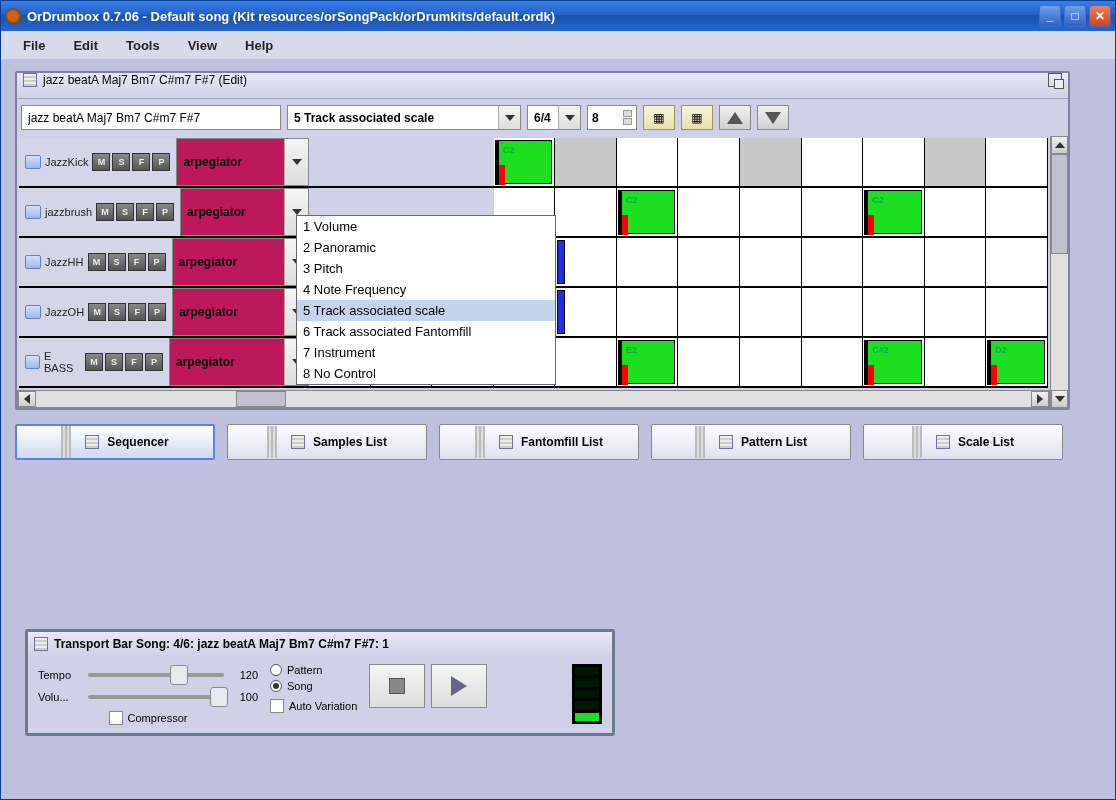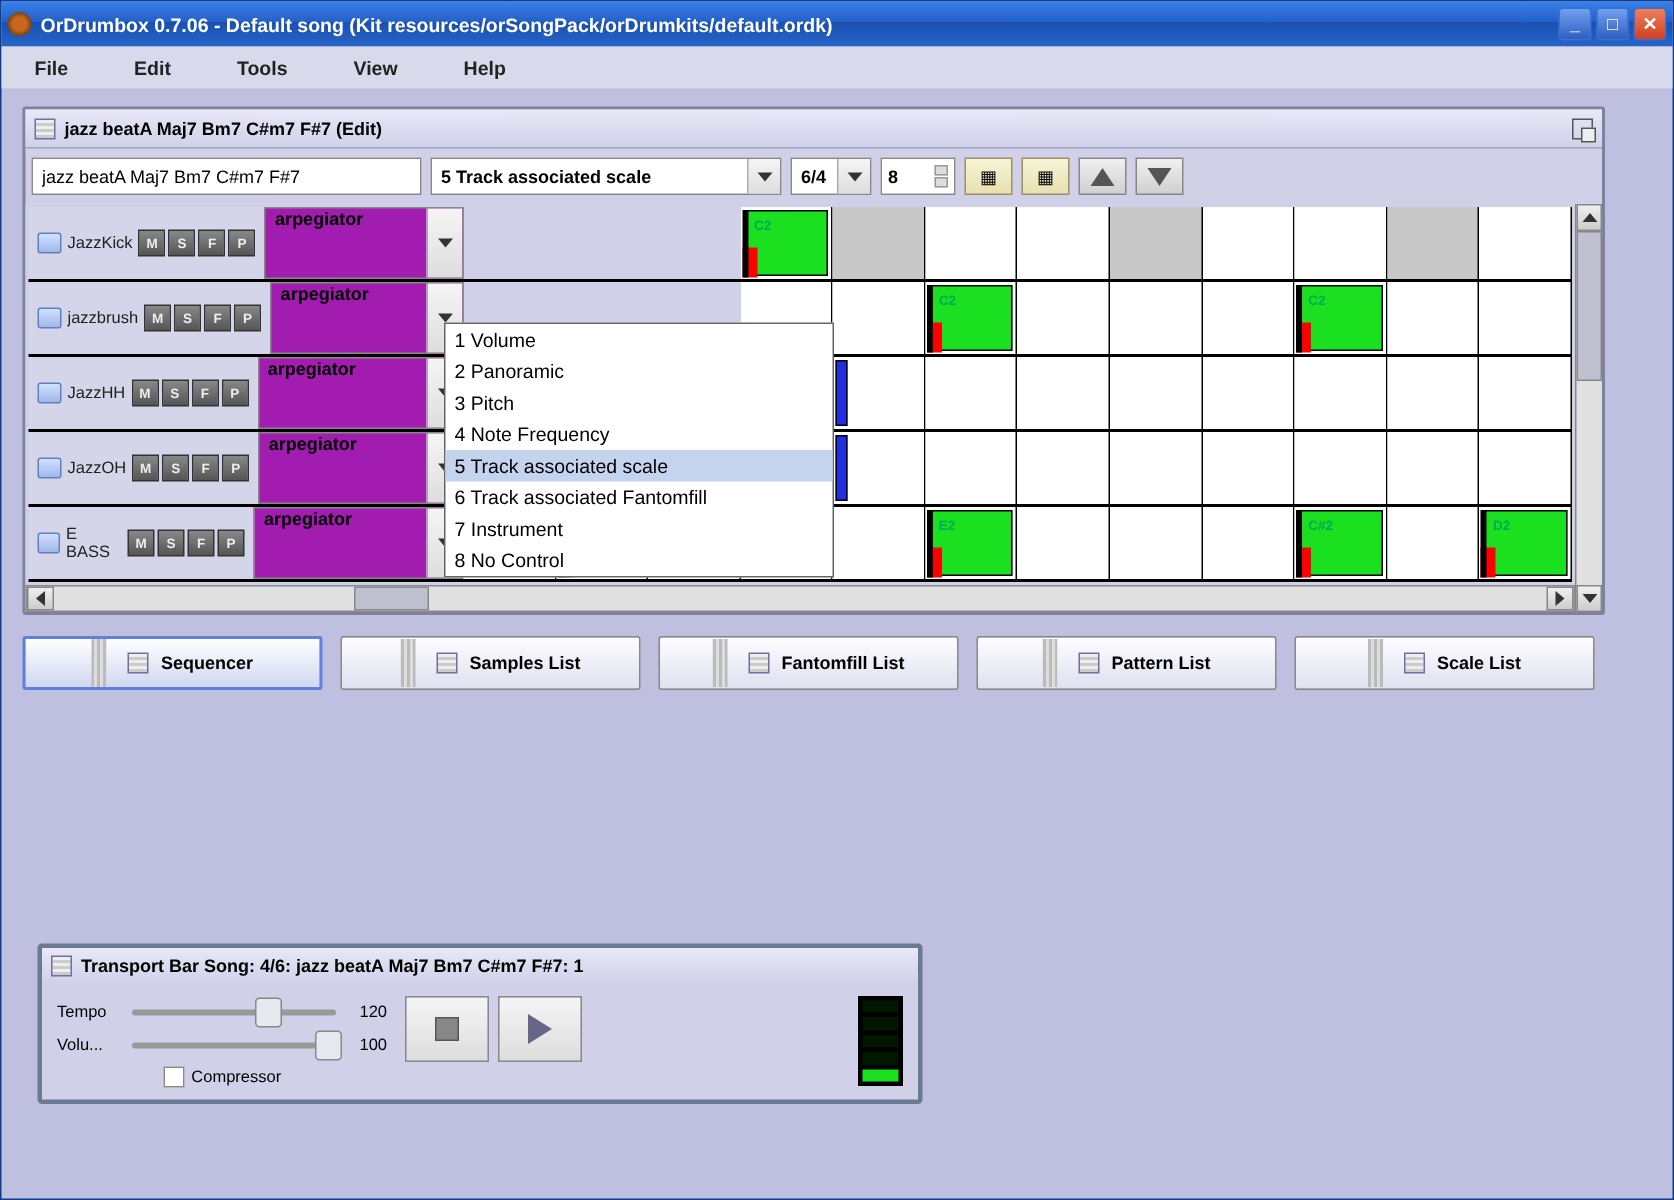--- a/index.html
+++ b/index.html
@@ -45,21 +45,21 @@
   color: white;
 }
 .winbtn.min, .winbtn.max { background: linear-gradient(#70a0f0,#3060c0); }
 .winbtn.close { background: linear-gradient(#f08060,#d04020); }
 .menubar {
   height: 28px;
   background: #d9d9ec;
   display: flex;
   align-items: center;
   padding: 0 10px;
-  gap: 20px;
+  gap: 4px;
 }
 .menubar span {
   padding: 4px 12px;
   font-weight: bold;
   font-size: 13px;
   color: #222;
 }
 .workspace {
   flex: 1;
   padding: 12px 14px;
@@ -69,24 +69,24 @@
   width: 1055px;
   border: 2px solid #8080a0;
   background: #d0d0e8;
   border-radius: 2px;
 }
 .editor-header {
   height: 26px;
   background: linear-gradient(#e8e8f8,#d0d0e8);
   border-bottom: 1px solid #a0a0c0;
   display: flex;
-  align-items: center;
+  align-items: flex-start;
   padding: 0 6px;
   gap: 6px;
-  font-weight: bold;
+  font-weight: normal;
 }
 .editor-header .mini-icon {
   width: 14px; height: 14px;
   border: 1px solid #7070a0;
   background: repeating-linear-gradient(to bottom, #eee 0 2px, #ccc 2px 4px);
 }
 .max-icon {
   margin-left:auto;
   width:14px; height:14px;
   border:1px solid #555;
@@ -196,22 +196,22 @@
   background: linear-gradient(#888,#555);
   border:1px solid #333;
   color:#eee;
   font-size:9px;
   display:flex;align-items:center;justify-content:center;
   font-weight:bold;
 }
 .track-left-bottom {
   flex:1;
   display:flex;
-  align-items:flex-start;
-  background: #a21caf;
+  align-items:center;
+  background: #be185d;
   border:1px solid #888;
 }
 .arp-text {
   flex:1; padding:0 6px; font-weight:bold; font-size:12px;
 }
 .arp-arrow {
   width:24px; height:100%;
   border-left:1px solid #aaa;
   background:linear-gradient(#f5f5f5,#ddd);
   display:flex;align-items:center;justify-content:center;
@@ -749,20 +749,34 @@
             <div class="slider-track">
                 <div class="slider-thumb" style="left:90%"></div>
               </div>
             <span class="slider-val">100</span>
           </div>
           <div class="check-row" style="justify-content:center;">
             <div class="checkbox"></div>
             <span>Compressor</span>
           </div>
         </div>
+        <div class="radio-col">
+          <div class="radio-row">
+              <div class="radio"></div>
+              <span>Pattern</span>
+            </div>
+          <div class="radio-row">
+              <div class="radio on"></div>
+              <span>Song</span>
+            </div>
+          <div class="check-row">
+              <div class="checkbox"></div>
+              <span>Auto Variation</span>
+            </div>
+        </div>
         <div style="display:flex;gap:6px;">
           <div class="play-btn">
               <div class="stop-icon"></div>
             </div>
           <div class="play-btn">
               <div class="play-icon"></div>
             </div>
         </div>
         <div class="vu-meter">
           <div class="vu-seg on"></div>

